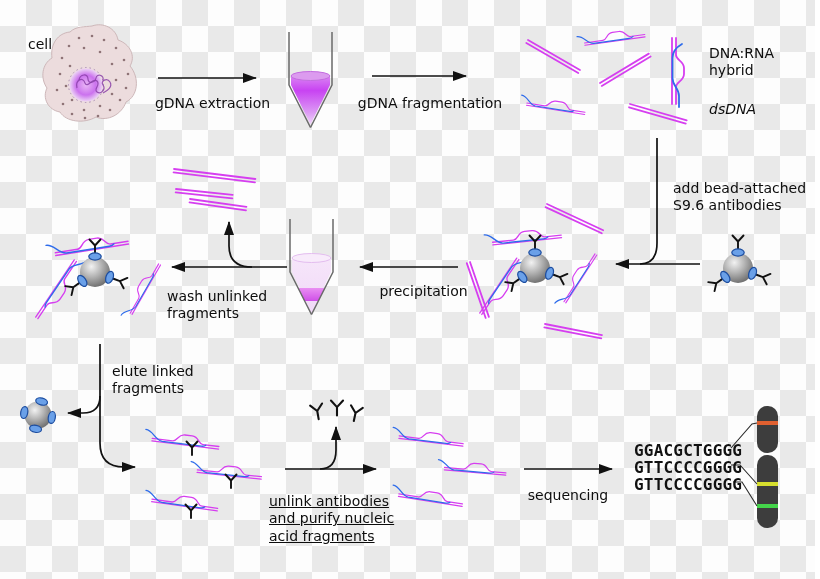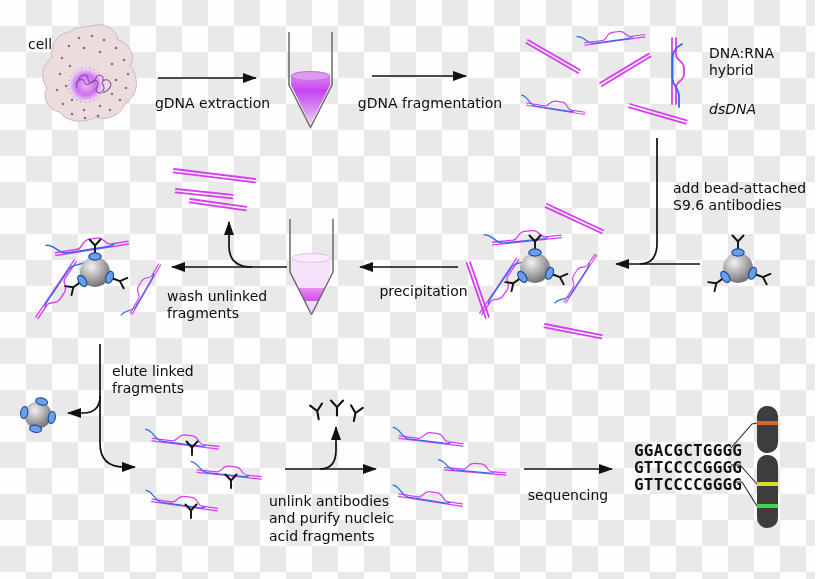--- a/index.html
+++ b/index.html
@@ -328,21 +328,21 @@
 <div class="lbl" style="left:709px;top:45px;">DNA:RNA
 hybrid</div>
 <div class="lbl" style="left:709px;top:101px;font-style:italic;">dsDNA</div>
 <div class="lbl" style="left:673px;top:180px;">add bead-attached
 S9.6 antibodies</div>
 <div class="lbl center" style="left:376px;top:283px;width:95px;">precipitation</div>
 <div class="lbl" style="left:167px;top:288px;">wash unlinked
 fragments</div>
 <div class="lbl" style="left:112px;top:363px;">elute linked
 fragments</div>
-<div class="lbl" style="left:269px;top:493px;">unlink antibodies
+<div class="lbl" style="left:269px;top:493px;text-decoration:underline;">unlink antibodies
 and purify nucleic
 acid fragments</div>
 <div class="lbl center" style="left:520px;top:487px;width:96px;">sequencing</div>
 <div class="lbl mono" style="left:634px;top:441px;">GGACGCTGGGG</div>
 <div class="lbl mono" style="left:634px;top:458px;">GTTCCCCGGGG</div>
 <div class="lbl mono" style="left:634px;top:475px;">GTTCCCCGGGG</div>
 
 </div>
 
 </body></html>

